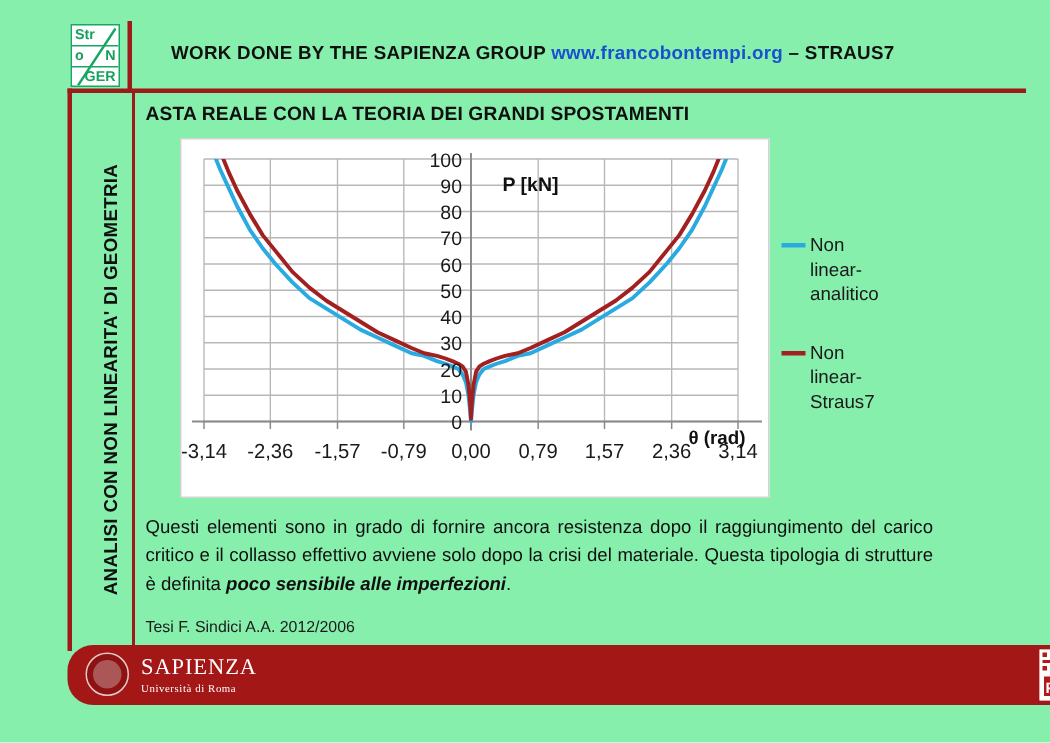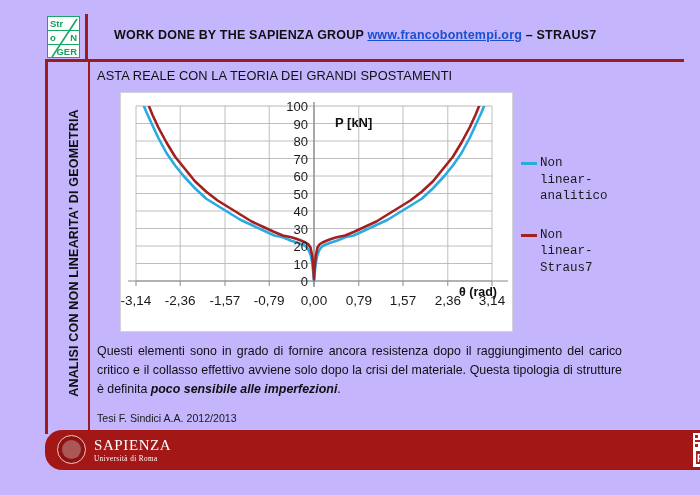--- a/index.html
+++ b/index.html
@@ -4,21 +4,21 @@
 <style>
   * { box-sizing: border-box; }
   html, body {
     margin: 0; padding: 0;
     background: #ffffff;
     font-family: "Liberation Sans", sans-serif;
   }
   #slide {
     position: relative;
     width: 700px; height: 495px;
-    background: #c4b5fd;
+    background: #86efac;
     overflow: hidden;
   }
 
   
   #header-band {
     position: absolute;
     left: 42px; top: 14px;
     width: 642px; height: 48px;
   }
   #logo-box {
@@ -58,21 +58,20 @@
     position: absolute;
     left: 72px; top: 14px;
     font-size: 12.5px;
     font-weight: bold;
     color: #101010;
     letter-spacing: .2px;
     white-space: nowrap;
   }
   #header-title .lnk {
     color: #1a4fcf;
-    text-decoration: underline;
     font-weight: bold;
     text-align: center;
   }
   #header-rule {
     position: absolute;
     left: 45px; top: 59px;
     width: 639px; height: 3px;
     background: #9e1b1b;
   }
 
@@ -101,21 +100,21 @@
     color: #101010;
     letter-spacing: .2px;
     white-space: nowrap;
   }
 
   
   #slide-title {
     position: absolute;
     left: 97px; top: 68px;
     font-size: 12.8px;
-    font-weight: normal;
+    font-weight: bold;
     color: #101010;
     letter-spacing: .1px;
     white-space: nowrap;
   }
 
   
   #chart-frame {
     position: absolute;
     left: 120px; top: 92px;
     width: 393px; height: 240px;
@@ -139,21 +138,20 @@
     flex: 0 0 auto;
     width: 16px; height: 3px;
     margin-top: 7px;
     margin-right: 3px;
   }
   .legend-text {
     font-size: 12.5px;
     line-height: 16.5px;
     color: #1a1a1a;
     white-space: pre-line;
-    font-family: Liberation Mono, monospace;
   }
 
   
   #paragraph {
     position: absolute;
     left: 97px; top: 342px;
     width: 525px;
     font-size: 12.4px;
     line-height: 19px;
     color: #101010;
@@ -349,21 +347,21 @@
     <div class="legend-entry">
       <span class="legend-swatch" id="sw1" style="background: rgb(163, 32, 32);"></span>
       <span class="legend-text">Non
 linear-
 Straus7</span>
     </div>
   </div>
 
   <div id="paragraph"><span>Questi elementi sono in grado di fornire ancora resistenza dopo il raggiungimento del carico critico e il collasso effettivo avviene solo dopo la crisi del materiale. Questa tipologia di strutture è definita </span><span class="em">poco sensibile alle imperfezioni</span><span>.</span></div>
 
-  <div id="thesis">Tesi F. Sindici  A.A. 2012/2013</div>
+  <div id="thesis">Tesi F. Sindici  A.A. 2012/2006</div>
 
   <div id="footer">
     <div id="sapienza-seal">
       <div class="inner"></div>
     </div>
     <div id="sapienza-word">
       <span class="big">SAPIENZA</span>
       <span class="small">Università di Roma</span>
     </div>
     <div id="fbo-logo">

